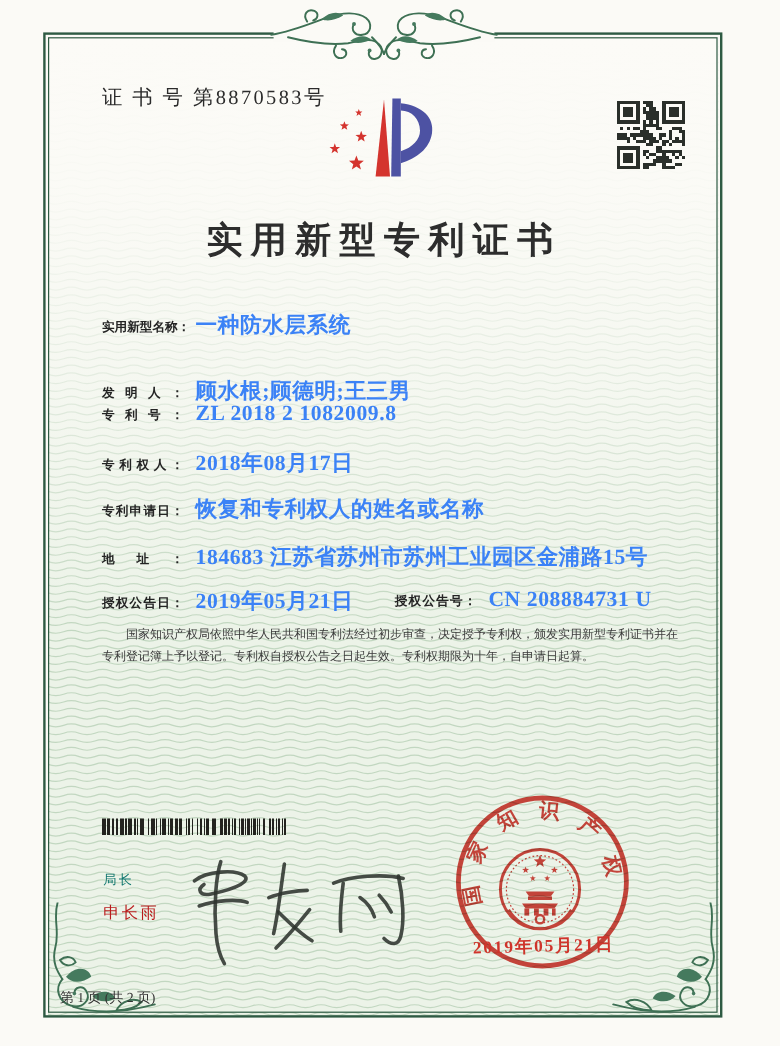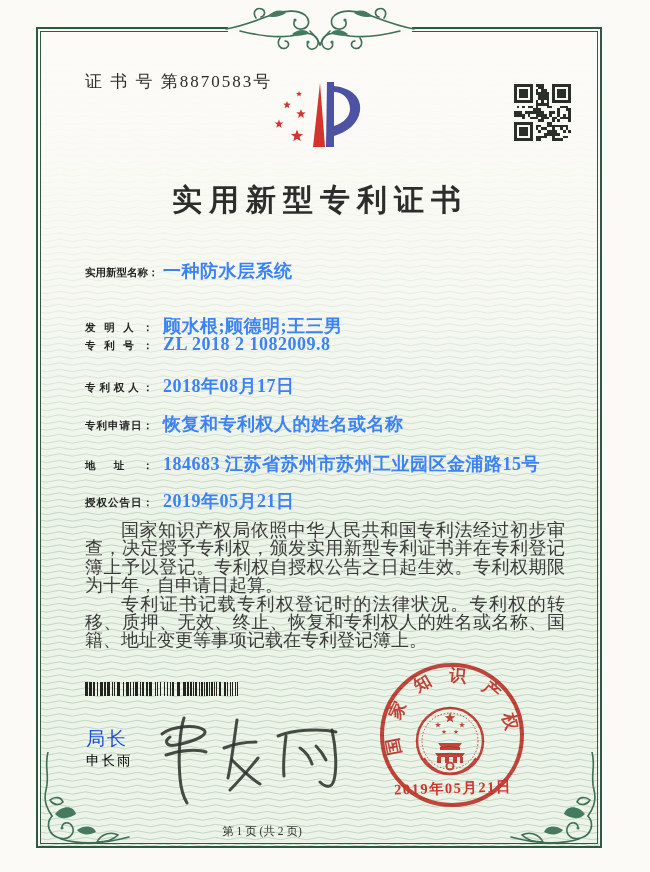--- a/index.html
+++ b/index.html
@@ -32,33 +32,33 @@
   #cert-no{left:85px;top:70px;font-size:17px;letter-spacing:2px;color:#2b2b2b;}
   #logo{left:272px;top:78px;width:95px;height:74px;}
   #qr{left:514px;top:84px;width:57px;height:57px;}
   #title{left:38px;top:180px;width:564px;text-align:center;font-size:30px;font-weight:700;
     letter-spacing:7px;color:#2d2d2d;}
   .row{position:absolute;left:85px;width:480px;height:18px;white-space:nowrap;}
   .f-label{display:inline-block;width:68px;font-size:10.5px;font-weight:700;
     text-align:justify;text-align-last:justify;vertical-align:1px;color:#242424;}
   .f-value{margin-left:10px;font-size:18px;font-weight:600;color:#3b82f6;letter-spacing:.5px;}
   .second{position:absolute;left:244px;top:0;white-space:nowrap;}
-  #legal{left:85px;top:521px;width:480px;font-size:18px;line-height:18.4px;
+  #legal{left:85px;top:521px;width:480px;font-size:10px;line-height:18.4px;
     text-align:justify;color:#3a3a3a;}
   #legal p{text-indent:2em;}
   #barcode{left:85px;top:682px;width:160px;height:14px;}
   #director-title{left:86px;top:726px;font-family:"Liberation Sans","DejaVu Sans",sans-serif;
-    font-size:19px;color:#1d4ed8;letter-spacing:2px;}
+    font-size:11px;color:#0f766e;letter-spacing:2px;}
   #director-name{left:86px;top:752px;font-family:"Liberation Sans","DejaVu Sans",sans-serif;
-    font-size:13.5px;color:#000000;letter-spacing:2px;}
+    font-size:13.5px;color:#b91c1c;letter-spacing:2px;}
   #signature{left:140px;top:700px;width:210px;height:110px;}
   #seal{left:370px;top:648px;width:175px;height:175px;mix-blend-mode:multiply;}
   #seal-date{left:394px;top:779px;font-size:14.5px;font-weight:700;color:var(--seal_red);
     letter-spacing:1.5px;transform:rotate(-1.5deg);}
-  #footer{left:38px;top:824px;width:448px;text-align:center;font-size:11.5px;color:#333;}
+  #footer{left:50px;top:824px;width:448px;text-align:left;font-size:11.5px;color:#333;}
   
   .g-stroke{stroke:var(--flourish_green);fill:none;stroke-width:1.6;stroke-linecap:round;}
   .g-fill{fill:#457a5e;}
   .red-f{fill:var(--seal_red);}
   .red-s{stroke:var(--seal_red);fill:none;}
   .logo-red{fill:var(--logo_red);}
   .logo-blue{fill:var(--logo_blue);}
   .sig{stroke:#2e332e;fill:none;stroke-width:3;stroke-linecap:round;stroke-linejoin:round;opacity:.88;}
 </style>
 </head>
@@ -505,25 +505,27 @@
   <span class="f-label">专利权人：</span><span class="f-value">2018年08月17日</span>
 </div>
 <div class="row" style="top:412px">
   <span class="f-label">专利申请日：</span><span class="f-value">恢复和专利权人的姓名或名称</span>
 </div>
 <div class="row" style="top:452px">
   <span class="f-label">地址：</span><span class="f-value">184683 江苏省苏州市苏州工业园区金浦路15号</span>
 </div>
 <div class="row" style="top:489px">
   <span class="f-label">授权公告日：</span><span class="f-value">2019年05月21日</span>
+  <span class="second">
+    <span class="f-label" style="width:68px">授权公告号：</span><span class="f-value">CN 208884731 U</span>
+  </span>
 </div>
 
 <div class="abs" id="legal">
   <p>国家知识产权局依照中华人民共和国专利法经过初步审查，决定授予专利权，颁发实用新型专利证书并在专利登记簿上予以登记。专利权自授权公告之日起生效。专利权期限为十年，自申请日起算。</p>
-  <p>专利证书记载专利权登记时的法律状况。专利权的转移、质押、无效、终止、恢复和专利权人的姓名或名称、国籍、地址变更等事项记载在专利登记簿上。</p>
 </div>
 
 <svg class="abs" id="barcode" viewBox="0 0 160 14">
     <g fill="#23231f" shape-rendering="crispEdges">
       <rect x="0" y="0" width="3" height="14"></rect>
       <rect x="4" y="0" width="3" height="14"></rect>
       <rect x="8" y="0" width="2" height="14"></rect>
       <rect x="12" y="0" width="1" height="14"></rect>
       <rect x="15" y="0" width="3" height="14"></rect>
       <rect x="19" y="0" width="2" height="14"></rect>

